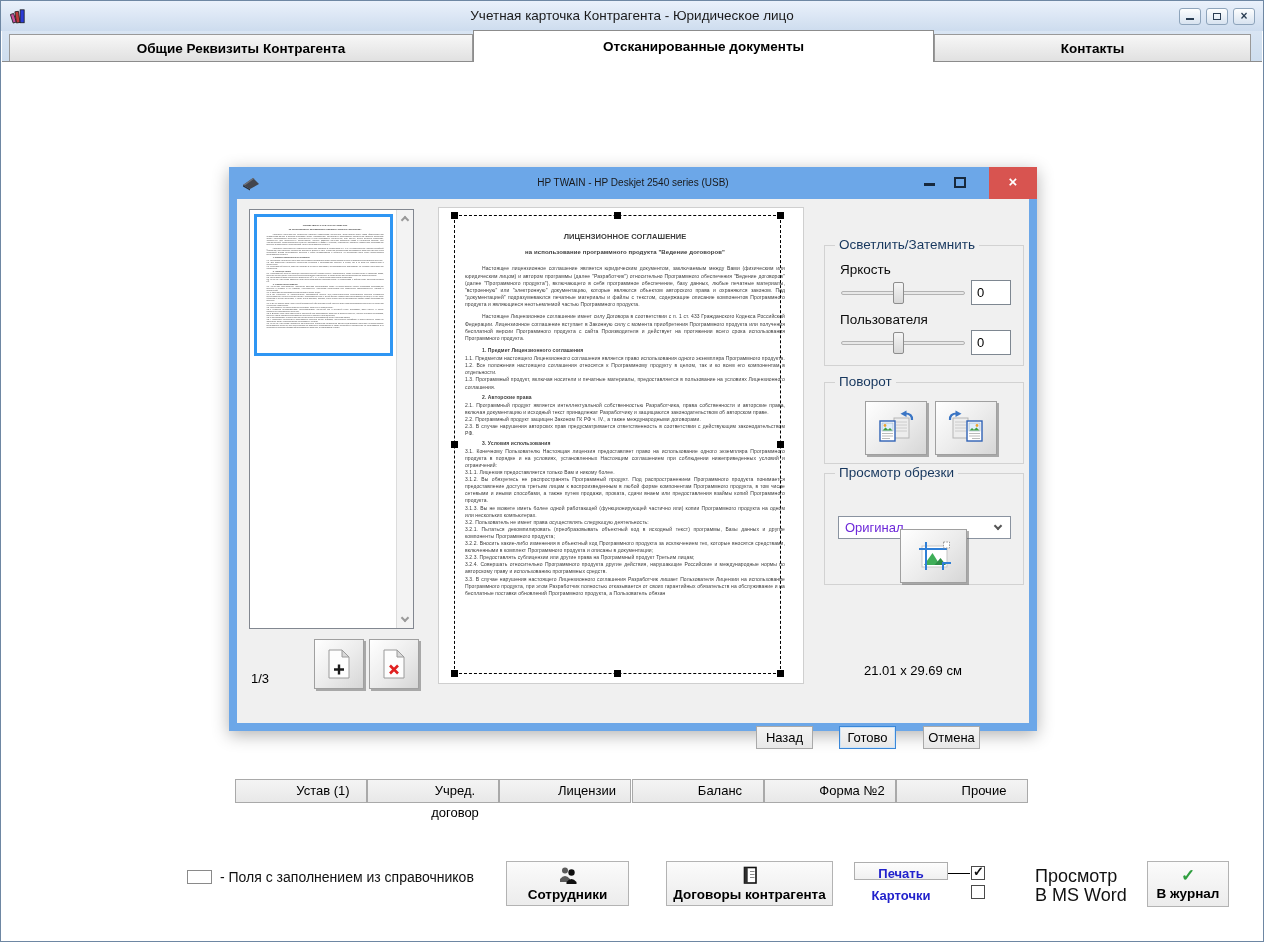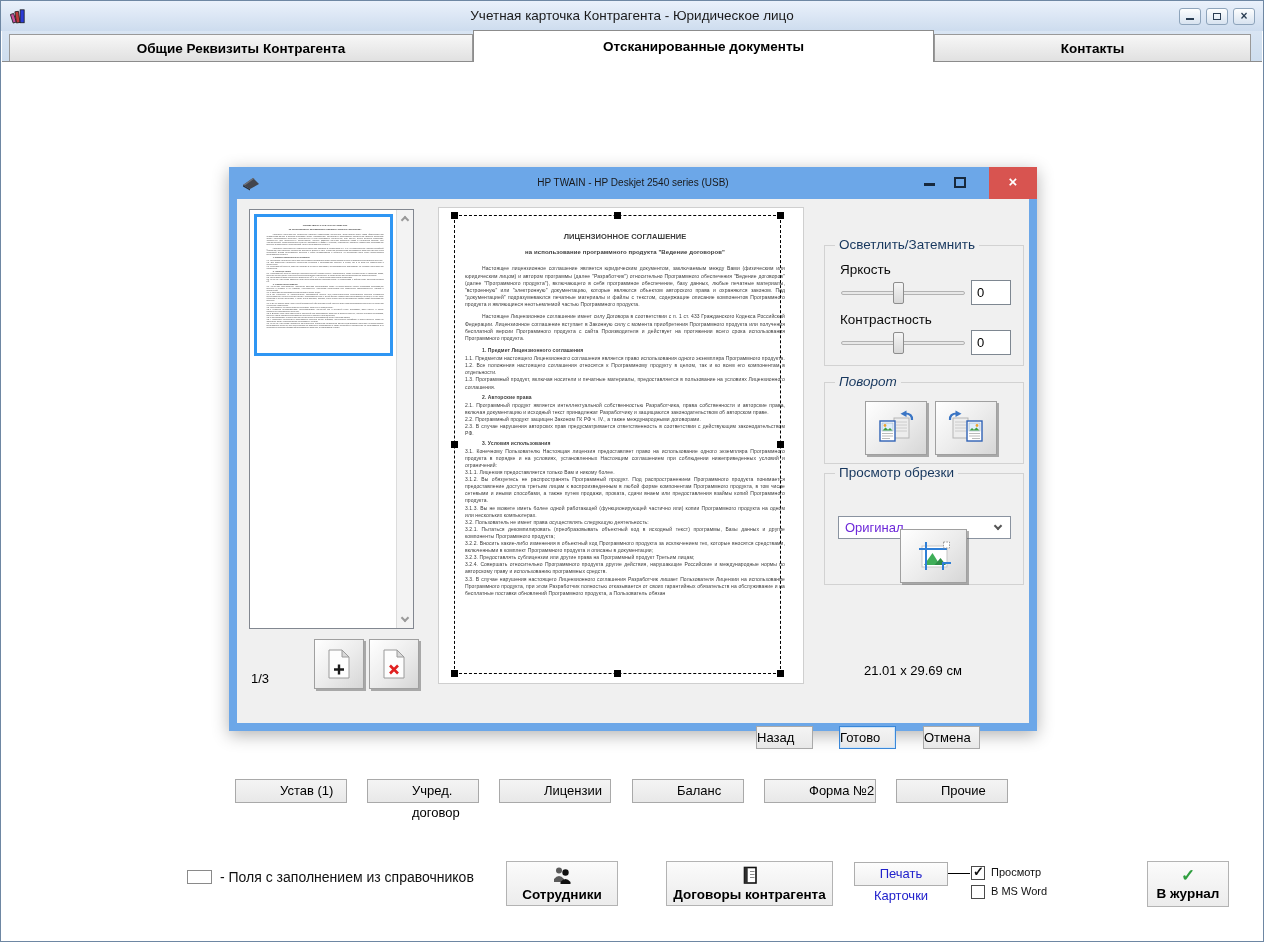--- a/index.html
+++ b/index.html
@@ -84,21 +84,21 @@
   .h { position:absolute; width:7px; height:7px; background:#000; }
   .h.nw{left:-4px;top:-4px} .h.n{left:calc(50% - 4px);top:-4px} .h.ne{right:-4px;top:-4px}
   .h.w{left:-4px;top:calc(50% - 4px)} .h.e{right:-4px;top:calc(50% - 4px)}
   .h.sw{left:-4px;bottom:-4px} .h.s{left:calc(50% - 4px);bottom:-4px} .h.se{right:-4px;bottom:-4px}
 
   
   .grp { position:absolute; left:587px; width:200px; border:1px solid #d2d2d2; background:#f0f0f0; }
   .grp-label { position:absolute; left:10px; top:-9px; background:#f0f0f0; padding:0 4px;
     font-size:13.5px; color:#17375e;text-align:center; }
   .g-light  { top:46px;  height:121px; }
-  .g-rotate { top:183px; height:82px;font-style:italic; }
+  .g-rotate { top:183px; height:82px; }
   .g-crop   { top:274px; height:112px; }
 
   .sl-label { position:absolute; left:15px; font-size:13.5px; color:#0d0d0d; }
   .sl-label.l1 { top:16px; } .sl-label.l2 { top:66px; }
   .slider { position:absolute; left:16px; width:124px; height:22px; }
   .slider.s1 { top:36px; } .slider.s2 { top:86px; }
   .slider .track { position:absolute; left:0; right:0; top:9px; height:4px; background:#e8e8e8;
     border:1px solid #b3b3b3; border-radius:2px; }
   .slider .knob { position:absolute; left:52px; top:0; width:11px; height:22px;
     background:linear-gradient(#f6f6f6,#d8d8d8); border:1px solid #8d8d8d; border-radius:2px; }
@@ -112,48 +112,48 @@
 
   .combo { position:absolute; left:13px; top:42px; width:173px; height:23px; background:#fff;
     border:1px solid #8a93a0; font-size:13px; line-height:21px; padding-left:6px; color:#6d28d9; }
   .combo .chev { position:absolute; right:9px; top:6px; width:6px; height:6px;
     border:solid #555; border-width:0 2px 2px 0; transform:rotate(45deg); }
   .crop-btn { left:75px; top:55px; width:67px; height:54px; }
 
   .size-label { position:absolute; left:627px; top:464px; font-size:13px; color:#000; }
 
   .btn { background:linear-gradient(#f4f4f4,#e8e8e8); border:1px solid #a9a9a9;
-    font:13px "Liberation Sans",sans-serif; color:#000; text-align:left; }
+    font:13px "Liberation Sans",sans-serif; color:#000; text-align:center; }
   .dlg-btn { position:absolute; top:527px; width:57px; height:23px; line-height:21px; }
   .b-back   { left:519px; }
   .b-done   { left:602px; border:1px solid #3a87d8; box-shadow:inset 0 0 0 1px #cfe4f7; }
   .b-cancel { left:686px; }
 
   
-  .dtb { position:absolute; top:778px; width:112px; height:24px; line-height:22px;padding-left:44px; }
+  .dtb { position:absolute; top:778px; width:132px; height:24px; line-height:22px;padding-left:44px; }
   .dtb.d1{left:234px} .dtb.d2{left:366px} .dtb.d3{left:498px}
   .dtb.d4{left:631px} .dtb.d5{left:763px} .dtb.d6{left:895px}
 
   
   .legend-swatch { position:absolute; left:186px; top:869px; width:25px; height:14px;
     border:1px solid #8a8a8a; }
   .legend-text { position:absolute; left:219px; top:869px; font-size:14px; color:#111; line-height:14px; }
   .fbtn { position:absolute; background:linear-gradient(#fbfbfb,#ececec); border:1px solid #b3b3b3;
     display:flex; flex-direction:column; align-items:center; justify-content:center; gap:2px;
     font-weight:bold; font-size:13.5px; color:#000; }
-  .f-emp { left:505px; top:860px; width:112px; height:45px; }
+  .f-emp { left:505px; top:860px; width:123px; height:45px; }
   .f-con { left:665px; top:860px; width:167px; height:45px; }
-  .f-print { position:absolute; left:853px; top:861px; width:94px; height:24px;
+  .f-print { position:absolute; left:853px; top:861px; width:94px; height:18px;
     background:linear-gradient(#fdfdfd,#f0f0f0); border:1px solid #aeaeae;
-    font-size:13px; font-weight:normal; color:#2222cc; text-align:center; line-height:22px; }
+    font-size:13px; font-weight:bold; color:#2222cc; text-align:center; line-height:22px; }
   .connector { position:absolute; left:947px; top:872px; width:22px; height:1px; background:#000; }
   .cb { position:absolute; width:14px; height:14px; background:#fff; border:1px solid #4a4a4a; }
   .cb1 { left:970px; top:865px; } .cb2 { left:970px; top:884px; }
   .cb-check { position:absolute; left:1px; top:-3px; font-size:13px; font-weight:bold; color:#111; }
-  .cb-label { position:absolute; font-size:11px; color:#111; }
+  .cb-label { position:absolute; font-size:18px; color:#111;margin-left:44px; }
   .cbl1 { left:990px; top:865px; } .cbl2 { left:990px; top:884px; }
   .f-journal { left:1146px; top:860px; width:82px; height:46px; }
   .j-check { color:#2f9e3f; font-size:17px; font-weight:bold; line-height:16px; }
 </style>
 </head>
 <body>
 
 <div id="app">
 
   <div class="titlebar">
@@ -339,21 +339,21 @@
       </div>
 
       <div class="grp g-light">
         <span class="grp-label">Осветлить/Затемнить</span>
         <div class="sl-label l1">Яркость</div>
         <div class="slider s1">
           <div class="track"></div>
           <div class="knob"></div>
         </div>
         <input class="valbox v1" value="0" style="">
-        <div class="sl-label l2">Контрастность</div>
+        <div class="sl-label l2">Пользователя</div>
         <div class="slider s2">
           <div class="track"></div>
           <div class="knob"></div>
         </div>
         <input class="valbox v2" value="0" style="">
       </div>
 
       <div class="grp g-rotate">
         <span class="grp-label">Поворот</span>
         <div class="btn3d rot-btn rot-left">

